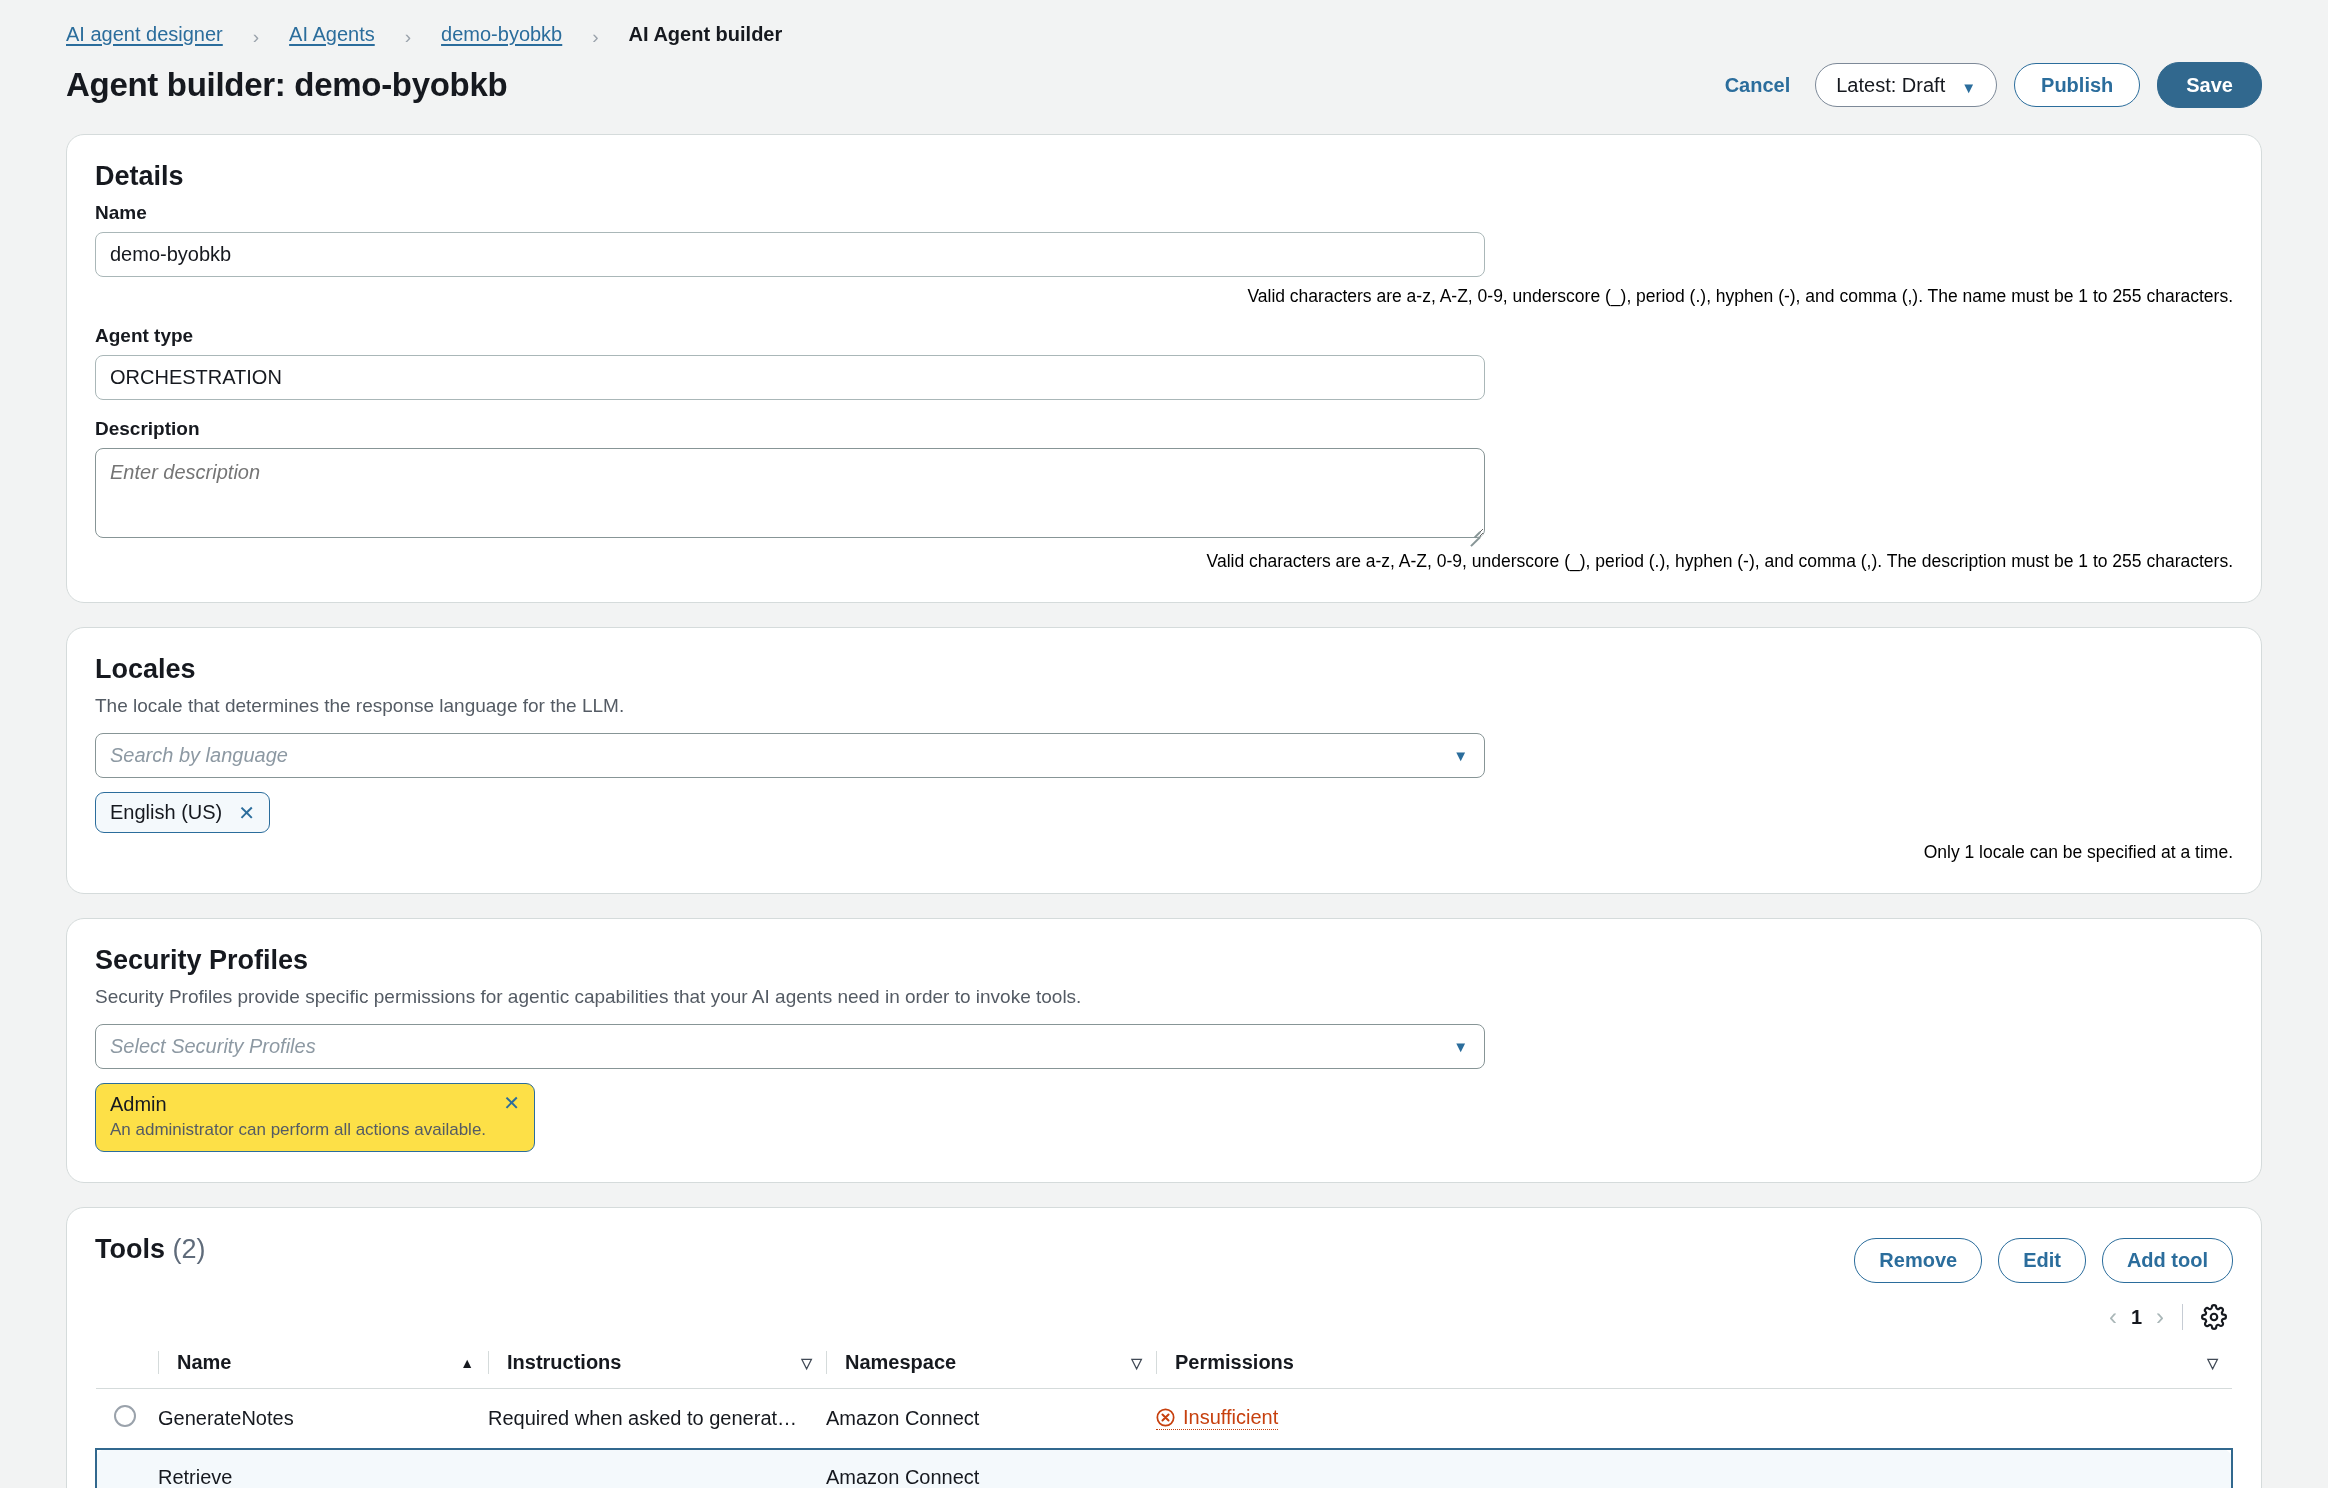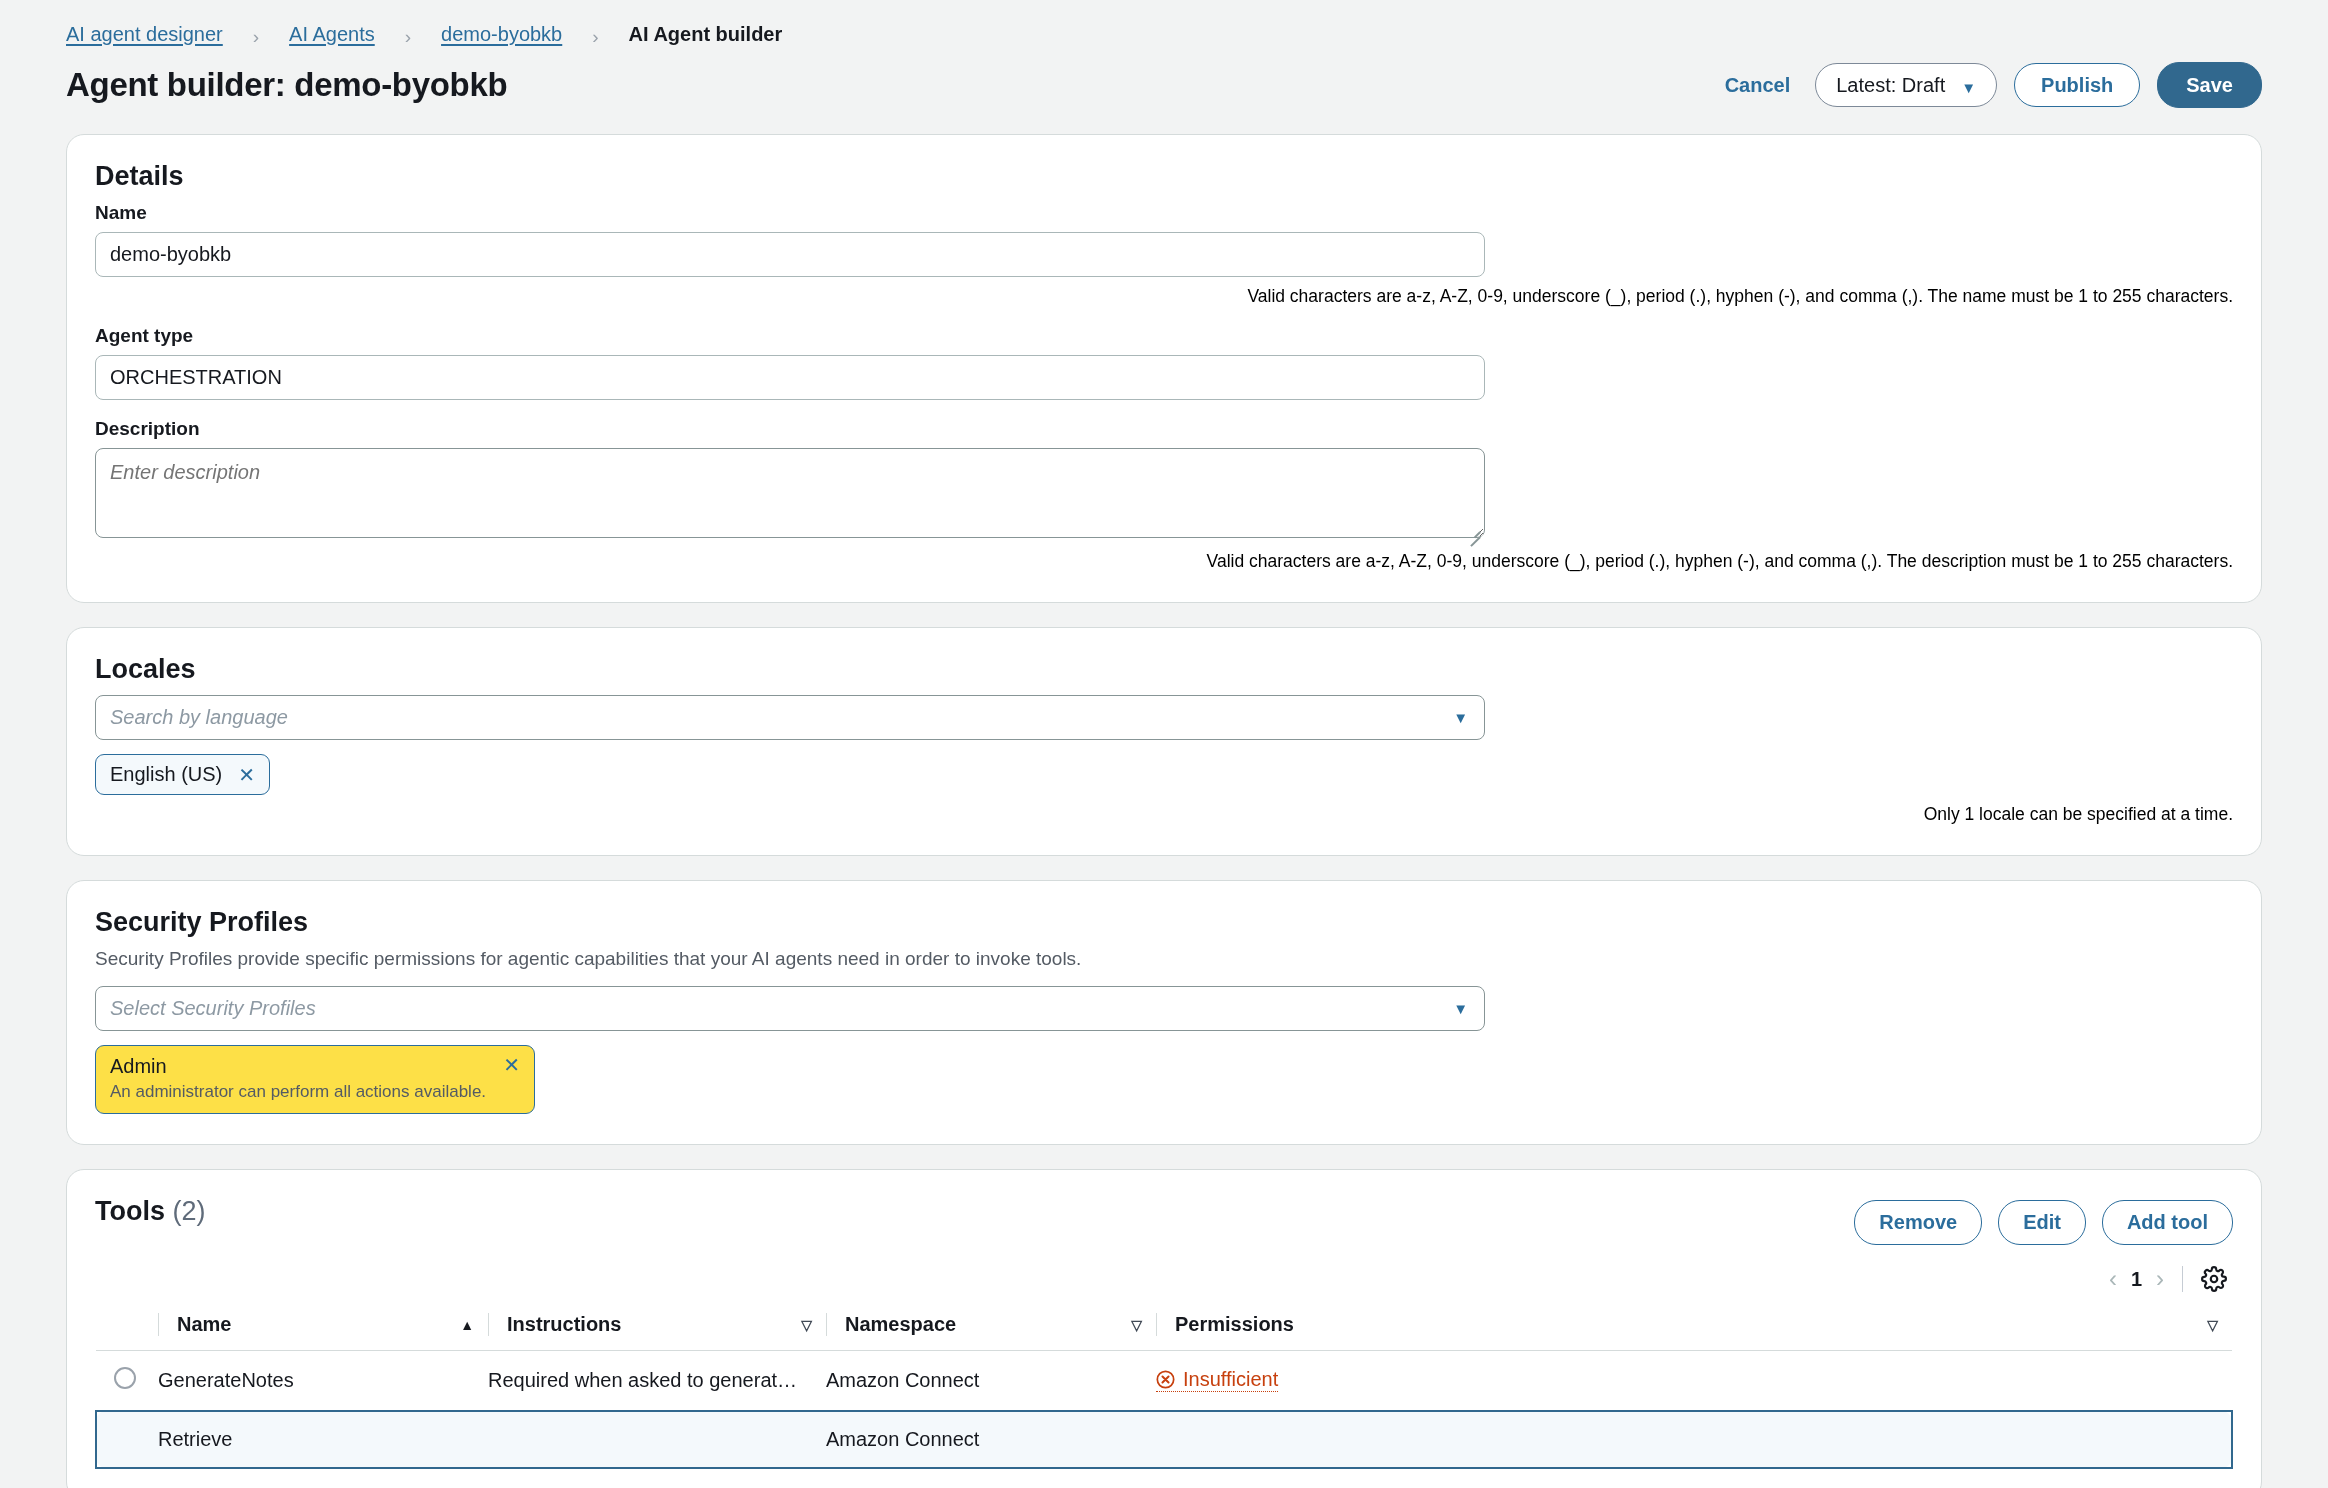--- a/index.html
+++ b/index.html
@@ -393,20 +393,21 @@
       <span class="resize-grip">
           <i></i>
           <i></i>
         </span>
     </div>
     <p class="help-text">Valid characters are a-z, A-Z, 0-9, underscore (_), period (.), hyphen (-), and comma (,). The description must be 1 to 255 characters.</p>
   </section>
 
   <section class="card">
     <h2>Locales</h2>
+    <p class="card-desc">The locale that determines the response language for the LLM.</p>
 
     <div class="select">
       <span class="placeholder">Search by language</span>
       <span class="caret">▼</span>
     </div>
 
     <div class="chip-row">
       <span class="chip">
         <span>English (US)</span>
         <span class="x">✕</span>

